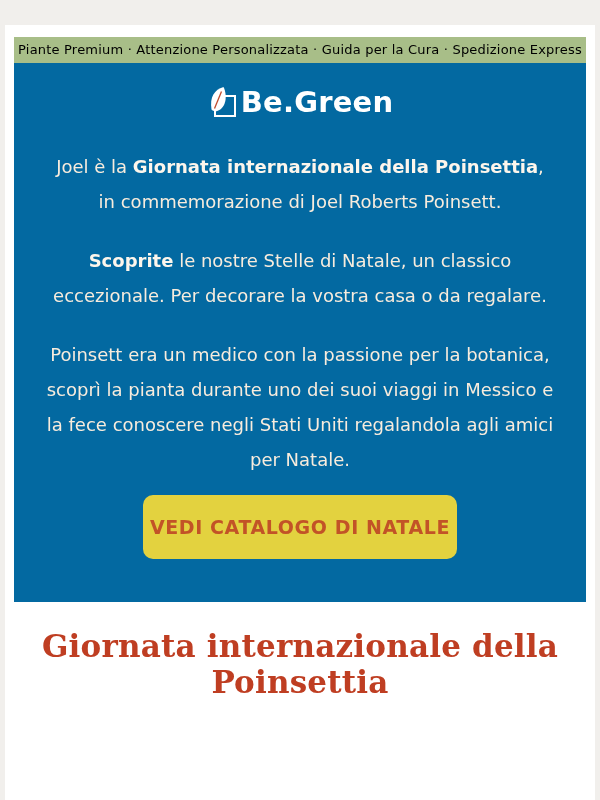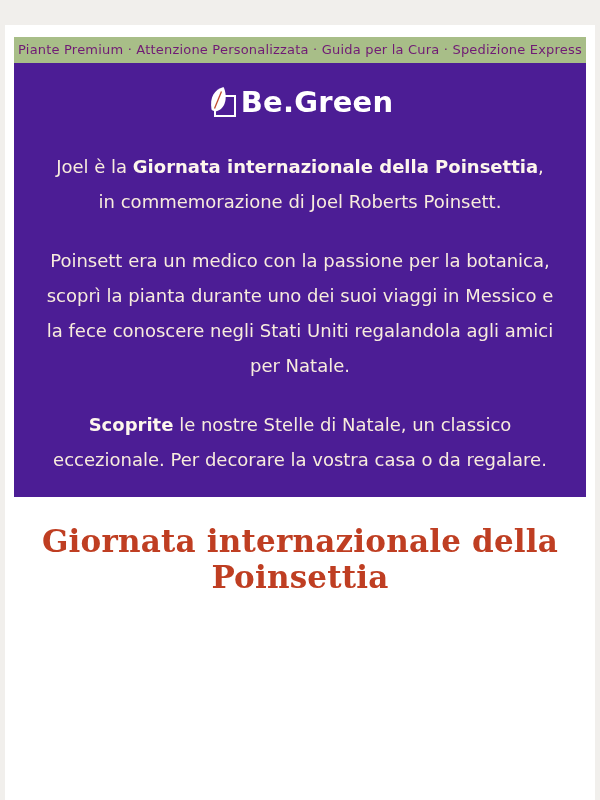--- a/index.html
+++ b/index.html
@@ -12,34 +12,34 @@
   .email-container {
     width: 590px;
     margin: 25px auto 0;
     background: #ffffff;
     padding: 12px 9px 0;
     min-height: 775px;
   }
   
   .topbar {
     background: #a8be88;
-    color: #701a75;
+    color: #000000;
     font-size: 13px;
     letter-spacing: 0.2px;
     text-align: center;
     height: 26px;
     line-height: 26px;
     white-space: nowrap;
     overflow: hidden;
   }
   
   .hero {
-    background: #4c1d95;
+    background: #0369a1;
     text-align: center;
-    padding: 22px 32px 20px;
+    padding: 22px 32px 43px;
   }
   .logo {
     display: inline-flex;
     align-items: center;
     gap: 2px;
     cursor: pointer;
   }
   .logo .leaf-wrap { width: 32px; height: 34px; display: inline-block; }
   .logo .brand {
     color: #ffffff;
@@ -109,24 +109,25 @@
                    C19.5 23 20.5 10 16.5 2 Z" fill="#ffffff"></path>
           <path d="M14.5 6.5 L7.5 23.5" stroke="#c04a2b" stroke-width="1.3" fill="none"></path>
         </svg>
       </span>
       <span class="brand">Be.Green</span>
     </div>
 
 
     <p class="first"><span>Joel è la </span><strong>Giornata internazionale della Poinsettia</strong><span>, in commemorazione di Joel Roberts Poinsett.</span></p>
 
+    <p><strong>Scoprite</strong><span> le nostre Stelle di Natale, un classico eccezionale. Per decorare la vostra casa o da regalare.</span></p>
+
     <p>Poinsett era un medico con la passione per la botanica, scoprì la pianta durante uno dei suoi viaggi in Messico e la fece conoscere negli Stati Uniti regalandola agli amici per Natale.</p>
 
-    <p><strong>Scoprite</strong><span> le nostre Stelle di Natale, un classico eccezionale. Per decorare la vostra casa o da regalare.</span></p>
-
+    <button class="cta-button">VEDI CATALOGO DI NATALE</button>
   </div>
 
   <div class="section">
     <h2>Giornata internazionale della Poinsettia</h2>
 
   </div>
 
 </div>
 
 </body></html>

